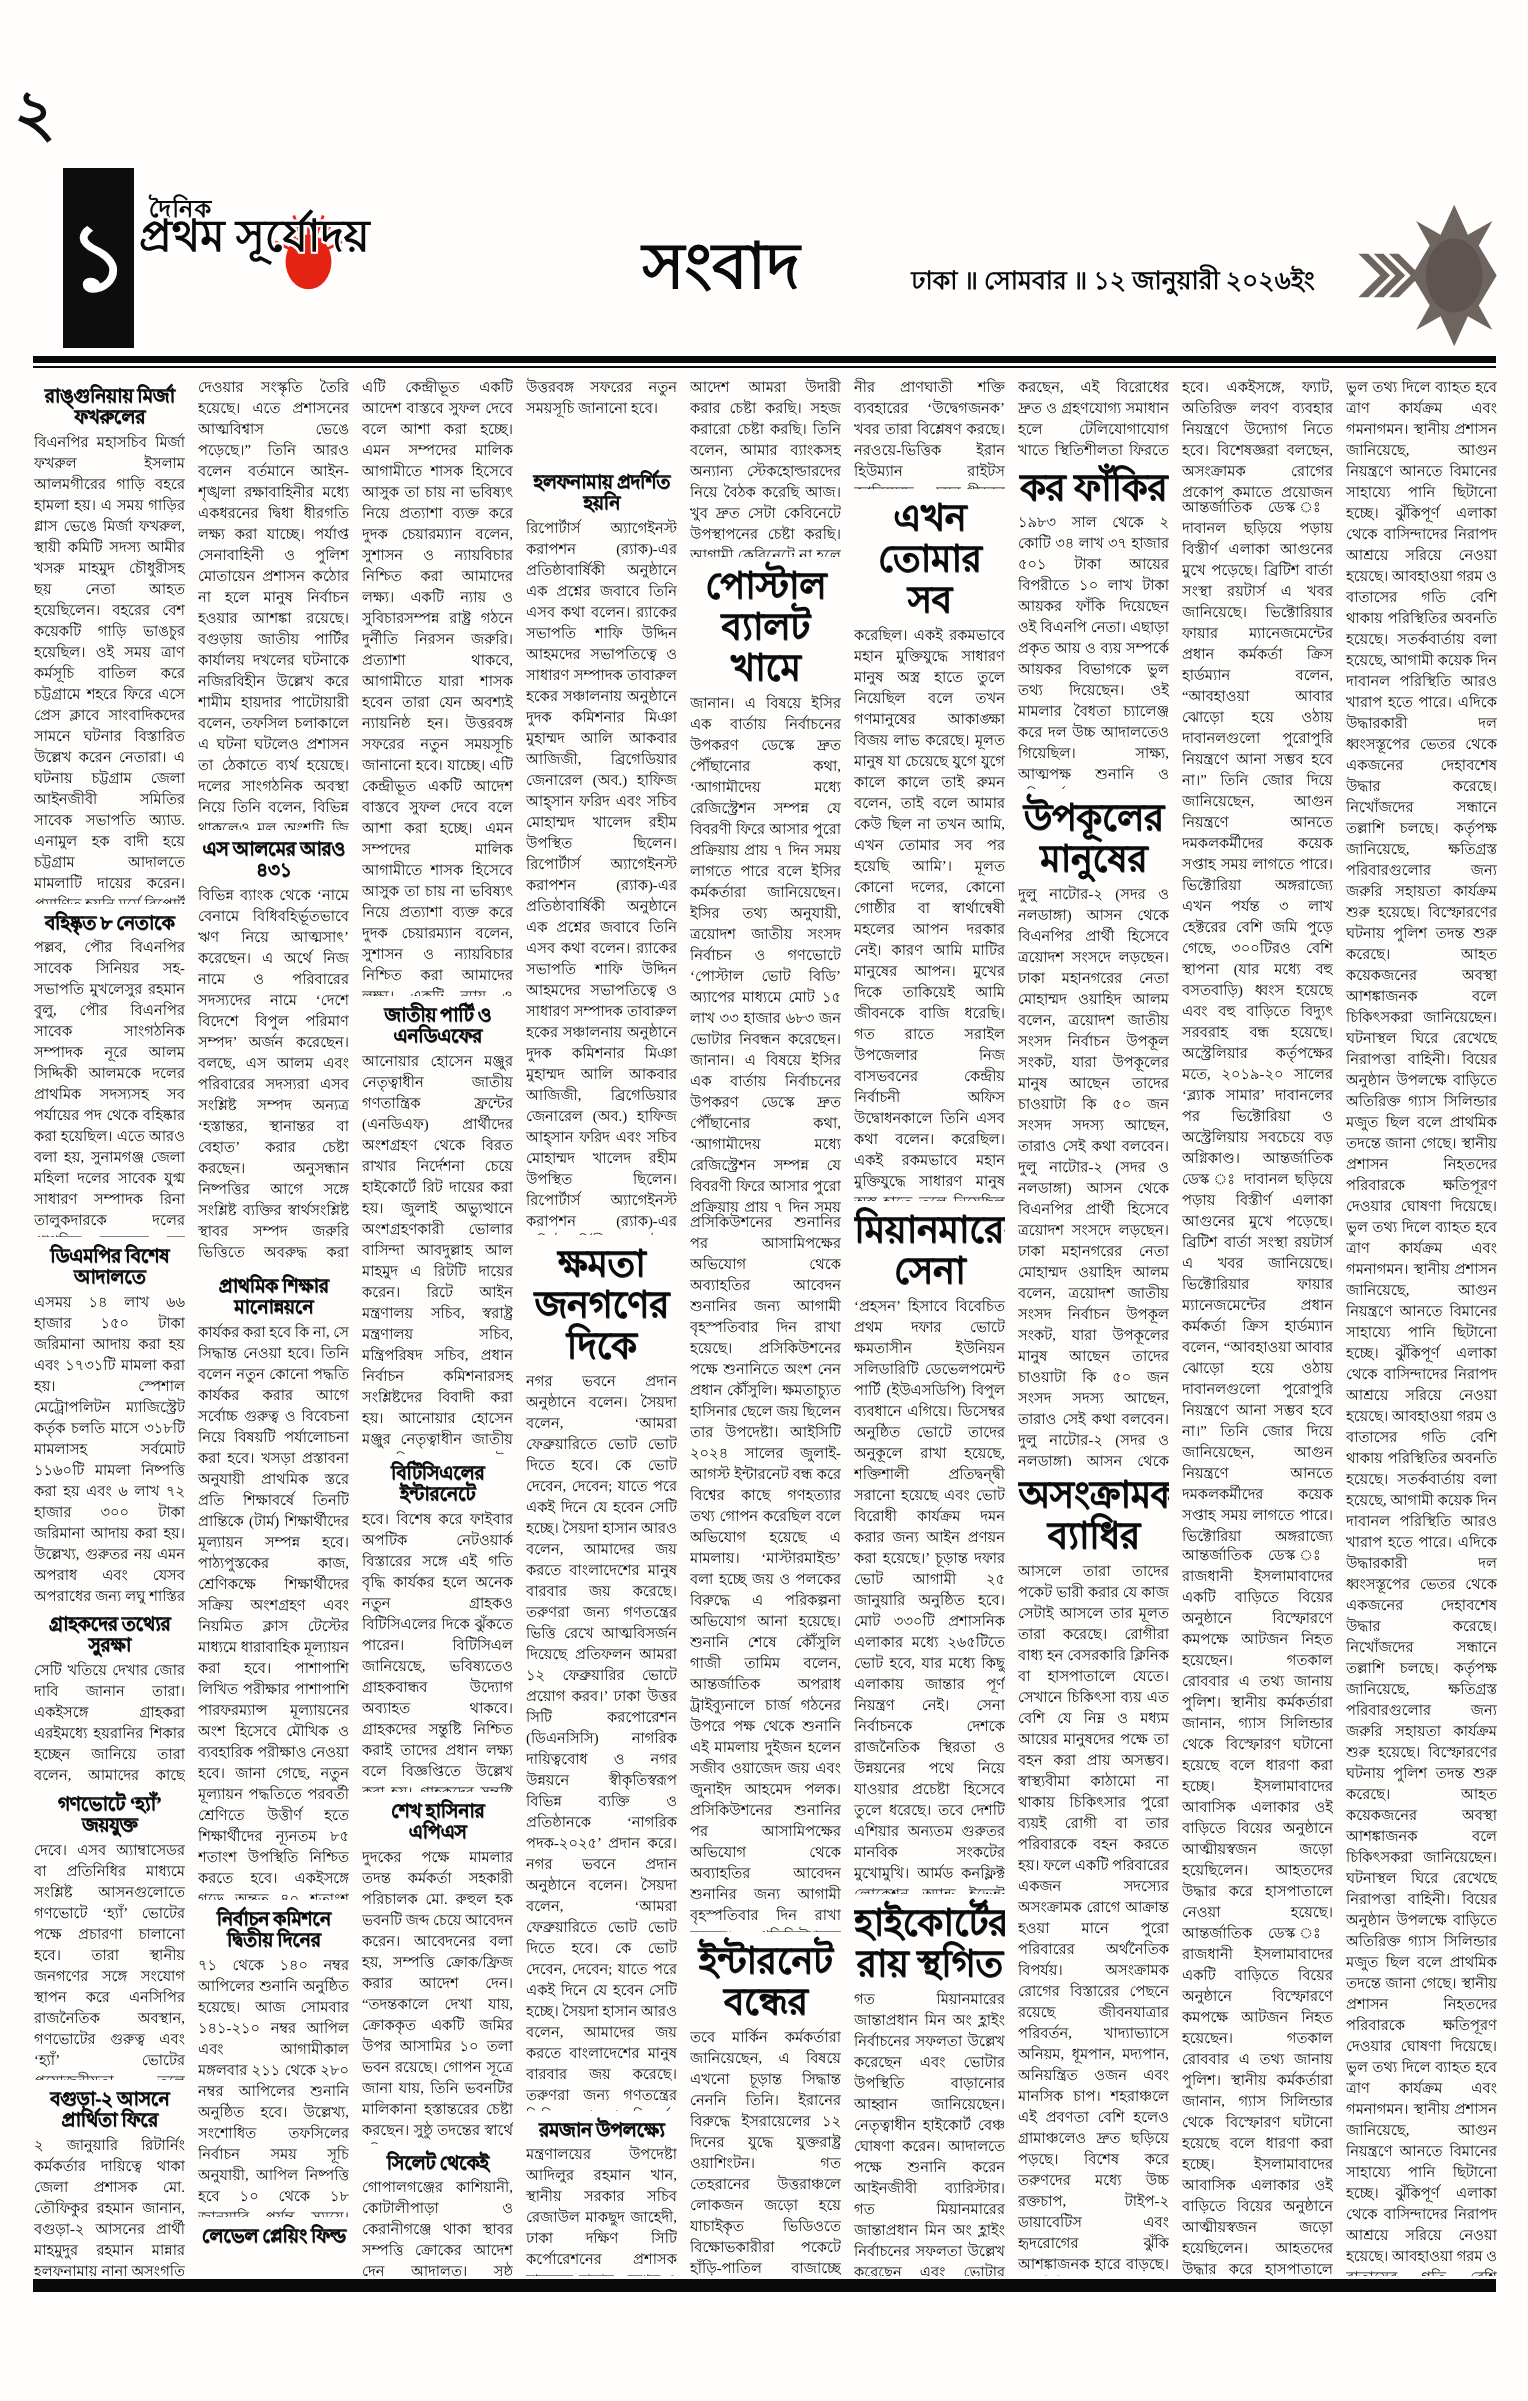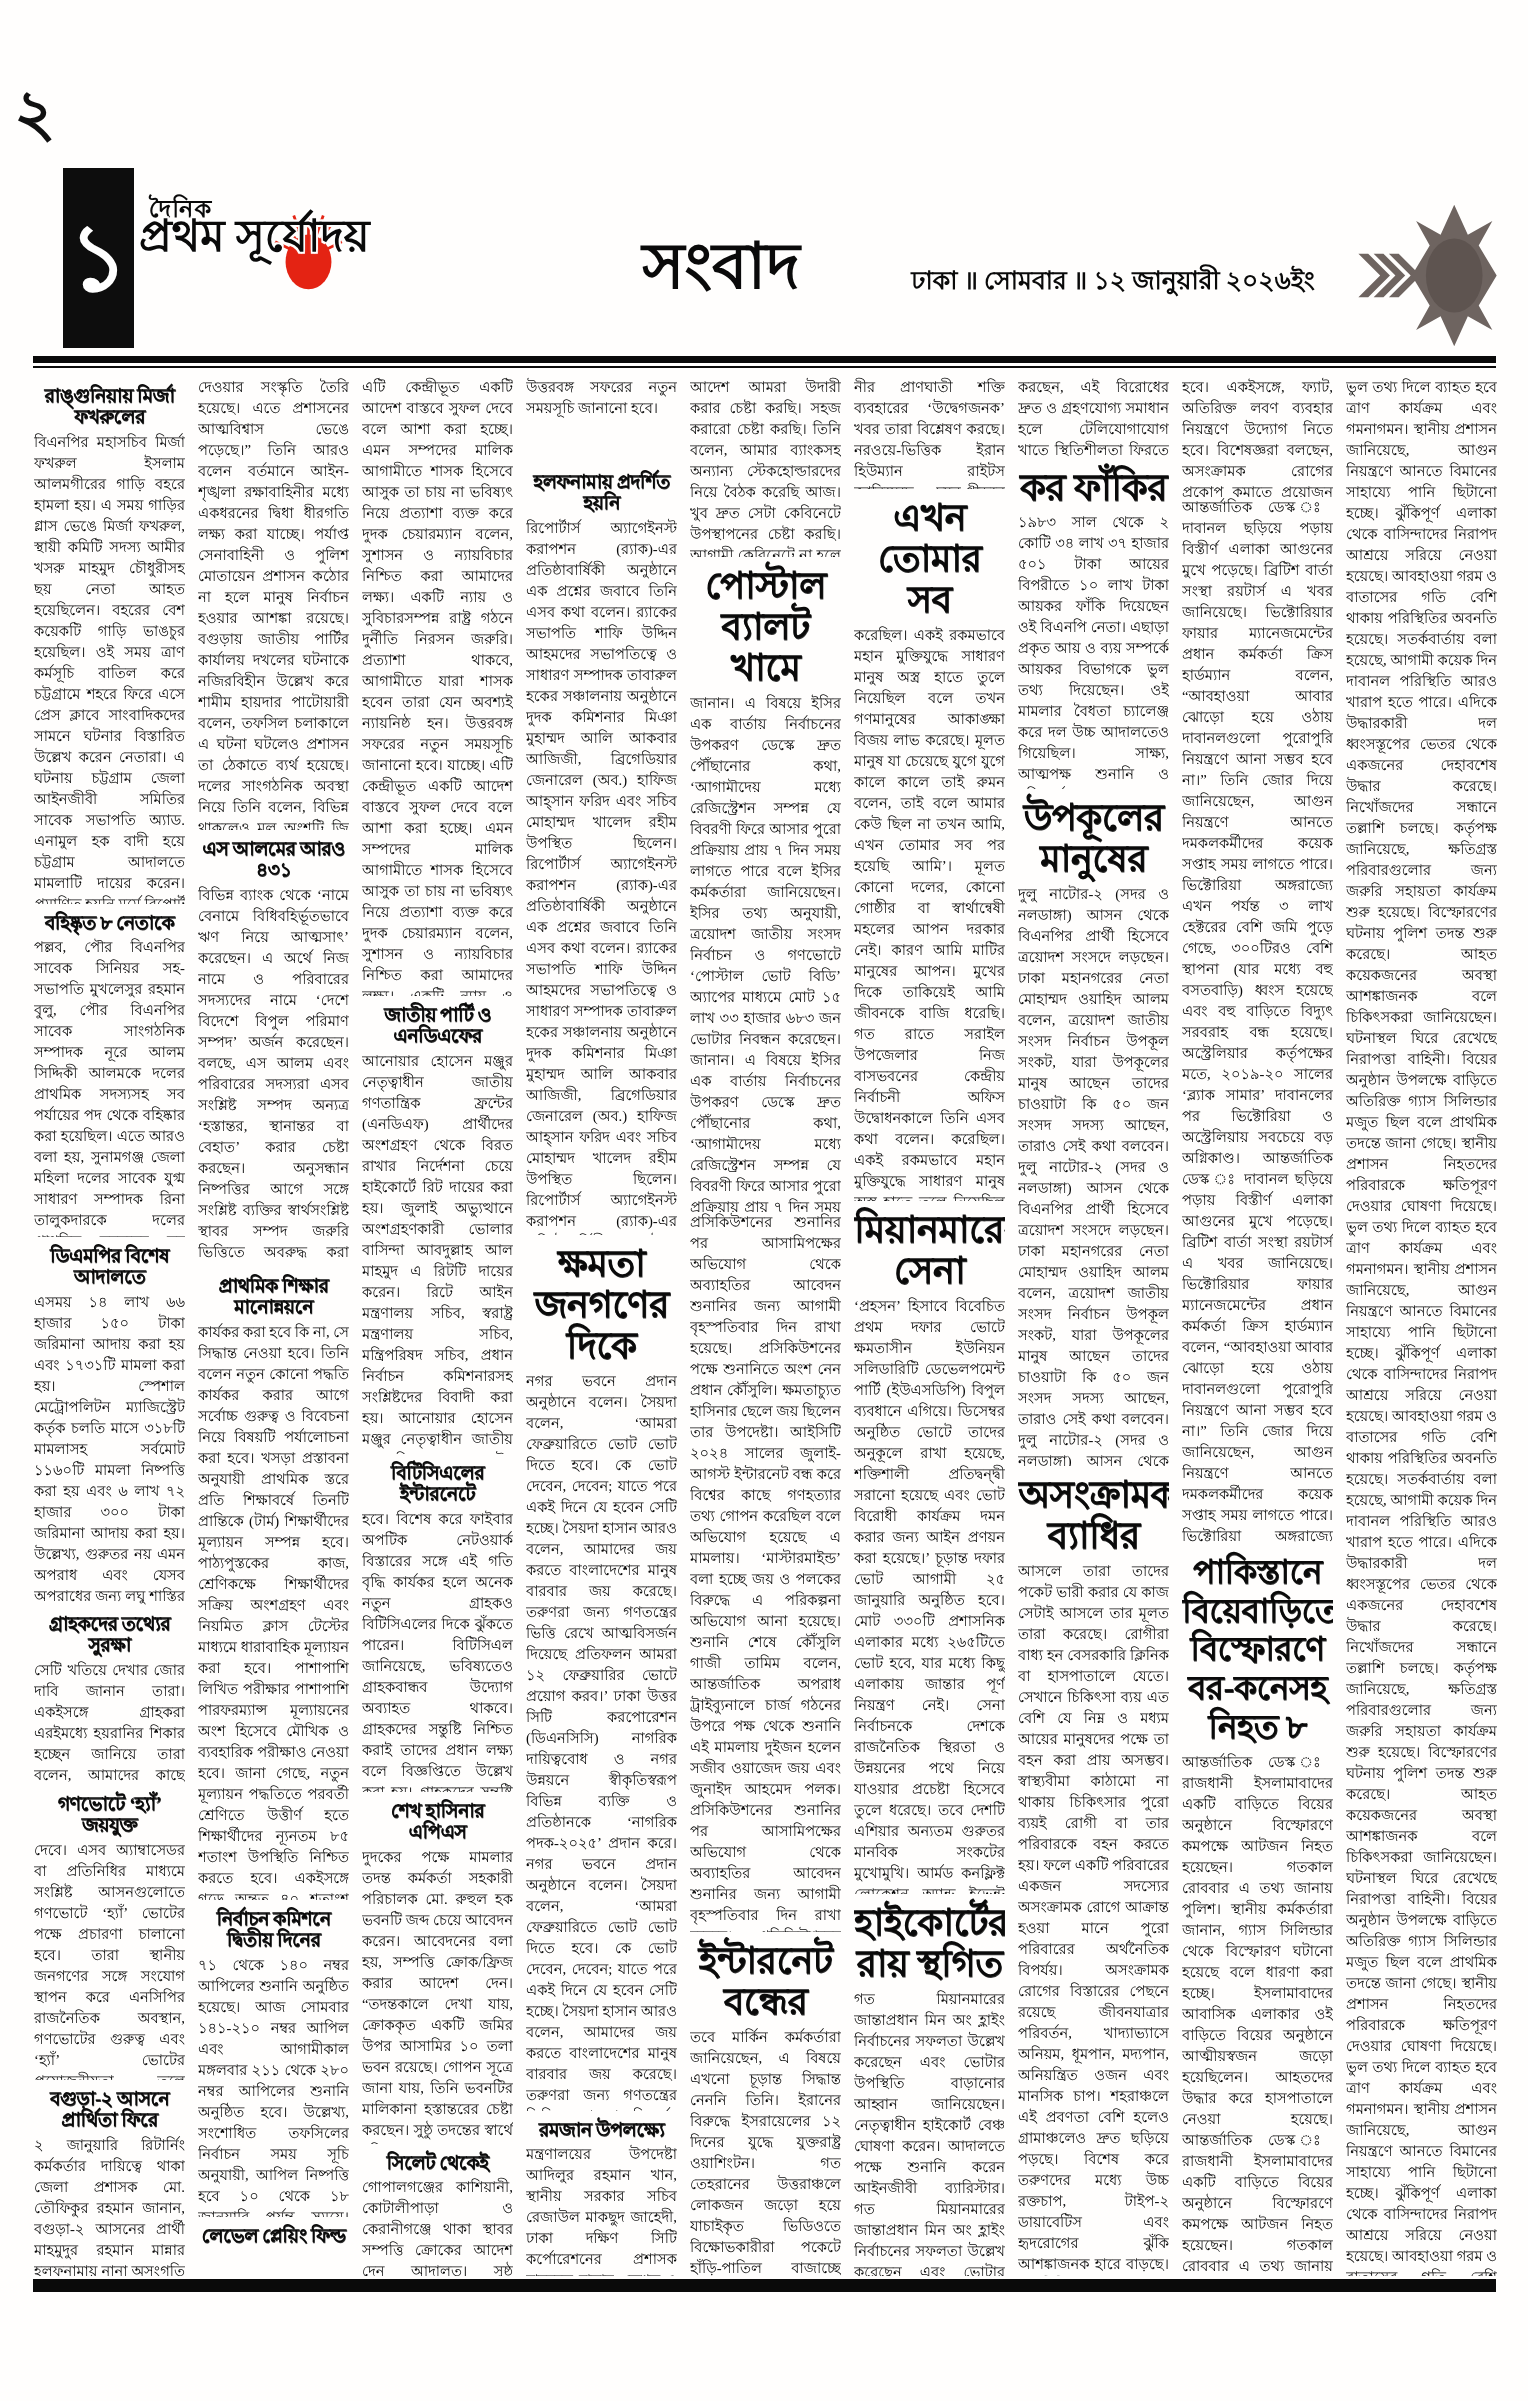--- a/index.html
+++ b/index.html
@@ -223,21 +223,20 @@
         </div>
       </div>
       <div class="column">
         <div class="article" style="height: 120px;">
           <div class="body">হবে। একইসঙ্গে, ফ্যাট, অতিরিক্ত লবণ ব্যবহার নিয়ন্ত্রণে উদ্যোগ নিতে হবে। বিশেষজ্ঞরা বলছেন, অসংক্রামক রোগের প্রকোপ কমাতে প্রয়োজন বহুমুখী উদ্যোগ।</div>
         </div>
         <div class="article" style="height: 1048px;">
           <div class="body">আন্তর্জাতিক ডেস্ক ঃ দাবানল ছড়িয়ে পড়ায় বিস্তীর্ণ এলাকা আগুনের মুখে পড়েছে। ব্রিটিশ বার্তা সংস্থা রয়টার্স এ খবর জানিয়েছে। ভিক্টোরিয়ার ফায়ার ম্যানেজমেন্টের প্রধান কর্মকর্তা ক্রিস হার্ডম্যান বলেন, “আবহাওয়া আবার ঝোড়ো হয়ে ওঠায় দাবানলগুলো পুরোপুরি নিয়ন্ত্রণে আনা সম্ভব হবে না।” তিনি জোর দিয়ে জানিয়েছেন, আগুন নিয়ন্ত্রণে আনতে দমকলকর্মীদের কয়েক সপ্তাহ সময় লাগতে পারে। ভিক্টোরিয়া অঙ্গরাজ্যে এখন পর্যন্ত ৩ লাখ হেক্টরের বেশি জমি পুড়ে গেছে, ৩০০টিরও বেশি স্থাপনা (যার মধ্যে বহু বসতবাড়ি) ধ্বংস হয়েছে এবং বহু বাড়িতে বিদ্যুৎ সরবরাহ বন্ধ হয়েছে। অস্ট্রেলিয়ার কর্তৃপক্ষের মতে, ২০১৯-২০ সালের ‘ব্ল্যাক সামার’ দাবানলের পর ভিক্টোরিয়া ও অস্ট্রেলিয়ায় সবচেয়ে বড় অগ্নিকাণ্ড। আন্তর্জাতিক ডেস্ক ঃ দাবানল ছড়িয়ে পড়ায় বিস্তীর্ণ এলাকা আগুনের মুখে পড়েছে। ব্রিটিশ বার্তা সংস্থা রয়টার্স এ খবর জানিয়েছে। ভিক্টোরিয়ার ফায়ার ম্যানেজমেন্টের প্রধান কর্মকর্তা ক্রিস হার্ডম্যান বলেন, “আবহাওয়া আবার ঝোড়ো হয়ে ওঠায় দাবানলগুলো পুরোপুরি নিয়ন্ত্রণে আনা সম্ভব হবে না।” তিনি জোর দিয়ে জানিয়েছেন, আগুন নিয়ন্ত্রণে আনতে দমকলকর্মীদের কয়েক সপ্তাহ সময় লাগতে পারে। ভিক্টোরিয়া অঙ্গরাজ্যে এখন পর্যন্ত ৩ লাখ হেক্টরের বেশি জমি পুড়ে গেছে, ৩০০টিরও বেশি স্থাপনা (যার মধ্যে বহু বসতবাড়ি) ধ্বংস হয়েছে এবং বহু বাড়িতে বিদ্যুৎ সরবরাহ বন্ধ হয়েছে। অস্ট্রেলিয়ার কর্তৃপক্ষের মতে, ২০১৯-২০ সালের ‘ব্ল্যাক সামার’ দাবানলের পর ভিক্টোরিয়া ও অস্ট্রেলিয়ায় সবচেয়ে বড় অগ্নিকাণ্ড।</div>
         </div>
         <div class="article" style="height: 966px;">
-          <div class="headline big">পাকিস্তানে বিয়েবাড়িতে বিস্ফোরণে বর-কনেসহ নিহত ৮</div>
           <div class="body">আন্তর্জাতিক ডেস্ক ঃ রাজধানী ইসলামাবাদের একটি বাড়িতে বিয়ের অনুষ্ঠানে বিস্ফোরণে কমপক্ষে আটজন নিহত হয়েছেন। গতকাল রোববার এ তথ্য জানায় পুলিশ। স্থানীয় কর্মকর্তারা জানান, গ্যাস সিলিন্ডার থেকে বিস্ফোরণ ঘটানো হয়েছে বলে ধারণা করা হচ্ছে। ইসলামাবাদের আবাসিক এলাকার ওই বাড়িতে বিয়ের অনুষ্ঠানে আত্মীয়স্বজন জড়ো হয়েছিলেন। আহতদের উদ্ধার করে হাসপাতালে নেওয়া হয়েছে। আন্তর্জাতিক ডেস্ক ঃ রাজধানী ইসলামাবাদের একটি বাড়িতে বিয়ের অনুষ্ঠানে বিস্ফোরণে কমপক্ষে আটজন নিহত হয়েছেন। গতকাল রোববার এ তথ্য জানায় পুলিশ। স্থানীয় কর্মকর্তারা জানান, গ্যাস সিলিন্ডার থেকে বিস্ফোরণ ঘটানো হয়েছে বলে ধারণা করা হচ্ছে। ইসলামাবাদের আবাসিক এলাকার ওই বাড়িতে বিয়ের অনুষ্ঠানে আত্মীয়স্বজন জড়ো হয়েছিলেন। আহতদের উদ্ধার করে হাসপাতালে নেওয়া হয়েছে।</div>
         </div>
       </div>
       <div class="column">
         <div class="article" style="height: 1899px;">
           <div class="body">ভুল তথ্য দিলে ব্যাহত হবে ত্রাণ কার্যক্রম এবং গমনাগমন। স্থানীয় প্রশাসন জানিয়েছে, আগুন নিয়ন্ত্রণে আনতে বিমানের সাহায্যে পানি ছিটানো হচ্ছে। ঝুঁকিপূর্ণ এলাকা থেকে বাসিন্দাদের নিরাপদ আশ্রয়ে সরিয়ে নেওয়া হয়েছে। আবহাওয়া গরম ও বাতাসের গতি বেশি থাকায় পরিস্থিতির অবনতি হয়েছে। সতর্কবার্তায় বলা হয়েছে, আগামী কয়েক দিন দাবানল পরিস্থিতি আরও খারাপ হতে পারে। এদিকে উদ্ধারকারী দল ধ্বংসস্তূপের ভেতর থেকে একজনের দেহাবশেষ উদ্ধার করেছে। নিখোঁজদের সন্ধানে তল্লাশি চলছে। কর্তৃপক্ষ জানিয়েছে, ক্ষতিগ্রস্ত পরিবারগুলোর জন্য জরুরি সহায়তা কার্যক্রম শুরু হয়েছে। বিস্ফোরণের ঘটনায় পুলিশ তদন্ত শুরু করেছে। আহত কয়েকজনের অবস্থা আশঙ্কাজনক বলে চিকিৎসকরা জানিয়েছেন। ঘটনাস্থল ঘিরে রেখেছে নিরাপত্তা বাহিনী। বিয়ের অনুষ্ঠান উপলক্ষে বাড়িতে অতিরিক্ত গ্যাস সিলিন্ডার মজুত ছিল বলে প্রাথমিক তদন্তে জানা গেছে। স্থানীয় প্রশাসন নিহতদের পরিবারকে ক্ষতিপূরণ দেওয়ার ঘোষণা দিয়েছে। ভুল তথ্য দিলে ব্যাহত হবে ত্রাণ কার্যক্রম এবং গমনাগমন। স্থানীয় প্রশাসন জানিয়েছে, আগুন নিয়ন্ত্রণে আনতে বিমানের সাহায্যে পানি ছিটানো হচ্ছে। ঝুঁকিপূর্ণ এলাকা থেকে বাসিন্দাদের নিরাপদ আশ্রয়ে সরিয়ে নেওয়া হয়েছে। আবহাওয়া গরম ও বাতাসের গতি বেশি থাকায় পরিস্থিতির অবনতি হয়েছে। সতর্কবার্তায় বলা হয়েছে, আগামী কয়েক দিন দাবানল পরিস্থিতি আরও খারাপ হতে পারে। এদিকে উদ্ধারকারী দল ধ্বংসস্তূপের ভেতর থেকে একজনের দেহাবশেষ উদ্ধার করেছে। নিখোঁজদের সন্ধানে তল্লাশি চলছে। কর্তৃপক্ষ জানিয়েছে, ক্ষতিগ্রস্ত পরিবারগুলোর জন্য জরুরি সহায়তা কার্যক্রম শুরু হয়েছে। বিস্ফোরণের ঘটনায় পুলিশ তদন্ত শুরু করেছে। আহত কয়েকজনের অবস্থা আশঙ্কাজনক বলে চিকিৎসকরা জানিয়েছেন। ঘটনাস্থল ঘিরে রেখেছে নিরাপত্তা বাহিনী। বিয়ের অনুষ্ঠান উপলক্ষে বাড়িতে অতিরিক্ত গ্যাস সিলিন্ডার মজুত ছিল বলে প্রাথমিক তদন্তে জানা গেছে। স্থানীয় প্রশাসন নিহতদের পরিবারকে ক্ষতিপূরণ দেওয়ার ঘোষণা দিয়েছে। ভুল তথ্য দিলে ব্যাহত হবে ত্রাণ কার্যক্রম এবং গমনাগমন। স্থানীয় প্রশাসন জানিয়েছে, আগুন নিয়ন্ত্রণে আনতে বিমানের সাহায্যে পানি ছিটানো হচ্ছে। ঝুঁকিপূর্ণ এলাকা থেকে বাসিন্দাদের নিরাপদ আশ্রয়ে সরিয়ে নেওয়া হয়েছে। আবহাওয়া গরম ও বাতাসের গতি বেশি থাকায় পরিস্থিতির অবনতি হয়েছে। সতর্কবার্তায় বলা হয়েছে, আগামী কয়েক দিন দাবানল পরিস্থিতি আরও খারাপ হতে পারে। এদিকে উদ্ধারকারী দল ধ্বংসস্তূপের ভেতর থেকে একজনের দেহাবশেষ উদ্ধার করেছে। নিখোঁজদের সন্ধানে তল্লাশি চলছে। কর্তৃপক্ষ জানিয়েছে, ক্ষতিগ্রস্ত পরিবারগুলোর জন্য জরুরি সহায়তা কার্যক্রম শুরু হয়েছে। বিস্ফোরণের ঘটনায় পুলিশ তদন্ত শুরু করেছে। আহত কয়েকজনের অবস্থা আশঙ্কাজনক বলে চিকিৎসকরা জানিয়েছেন। ঘটনাস্থল ঘিরে রেখেছে নিরাপত্তা বাহিনী। বিয়ের অনুষ্ঠান উপলক্ষে বাড়িতে অতিরিক্ত গ্যাস সিলিন্ডার মজুত ছিল বলে প্রাথমিক তদন্তে জানা গেছে। স্থানীয় প্রশাসন নিহতদের পরিবারকে ক্ষতিপূরণ দেওয়ার ঘোষণা দিয়েছে।</div>
         </div>
       </div>
     </div>
 

